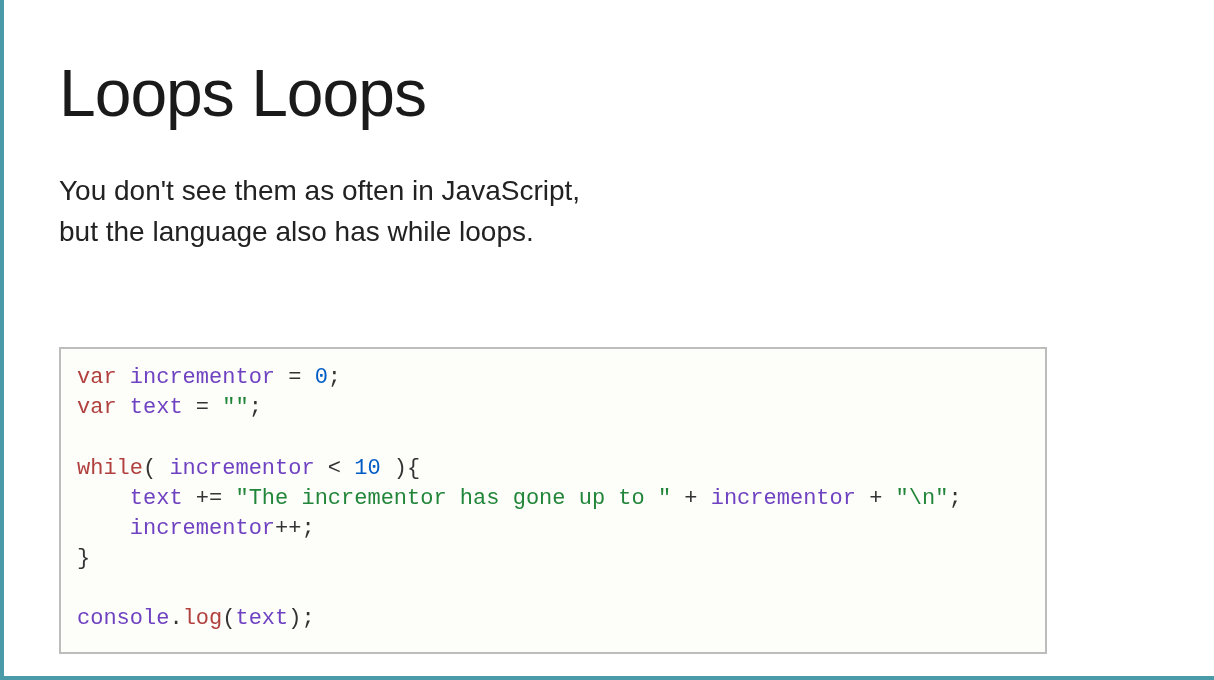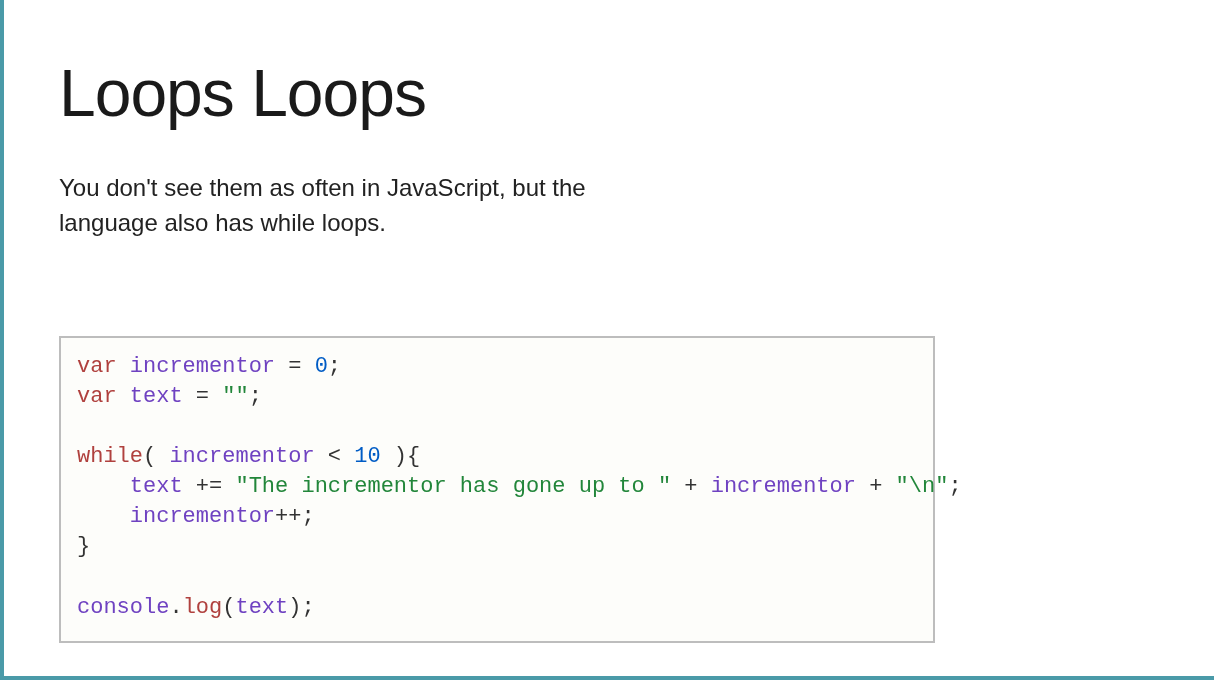--- a/index.html
+++ b/index.html
@@ -20,31 +20,31 @@
     }
     h1 {
       font-family: "Helvetica Neue", Arial, sans-serif;
       font-weight: 300;
       font-size: 66px;
       letter-spacing: -1px;
       margin-bottom: 40px;
       font-stretch: condensed;
     }
     .subtitle {
-      font-size: 24px;
+      font-size: 28px;
       line-height: 1.45;
       max-width: 540px;
       color: #222;
       margin-bottom: 95px;
     }
     .code-box {
       border: 2px solid #bdbdbd;
       background: #fdfdfa;
       padding: 14px 16px 18px 16px;
-      width: 876px;
+      width: 988px;
       font-family: "Menlo", "Consolas", "Courier New", monospace;
       font-size: 22px;
       line-height: 1.37;
       color: #333;
       white-space: pre;
     }
     .kw { color: #b0413e; }       
     .ident { color: #6f42c1; }    
     .num { color: #005cc5; }      
     .str { color: #22863a; }      

